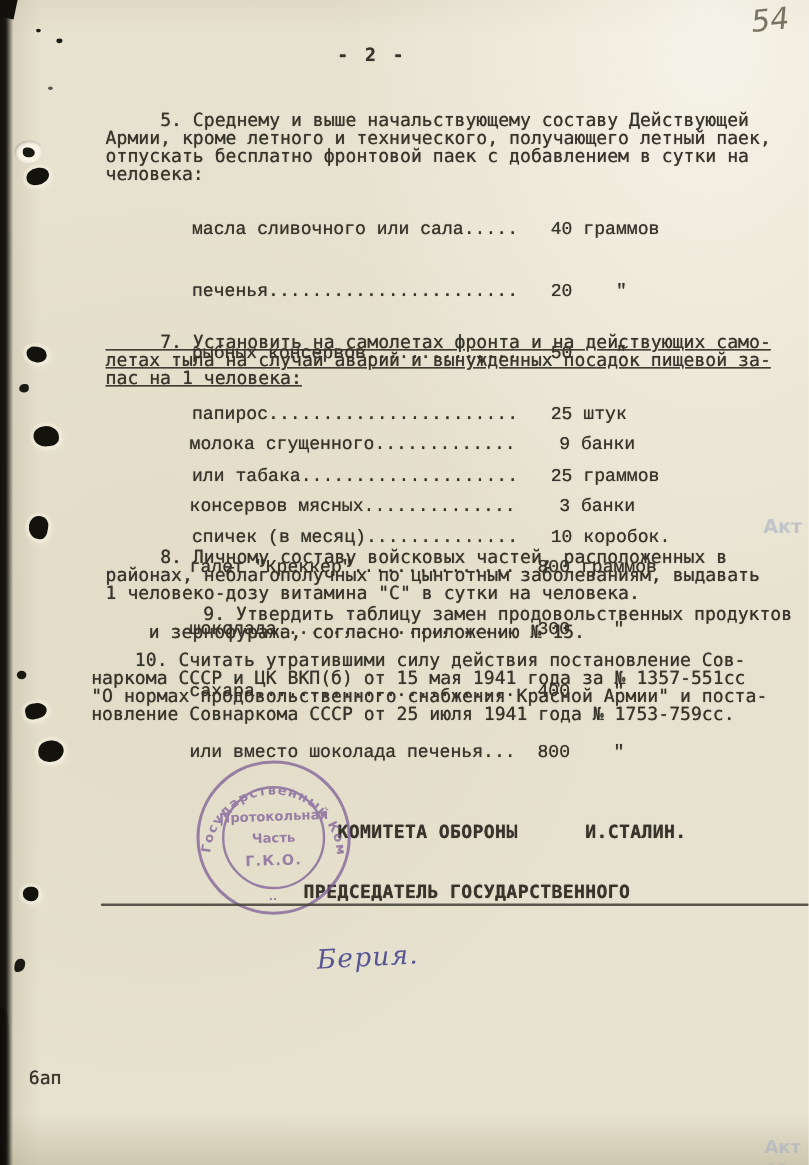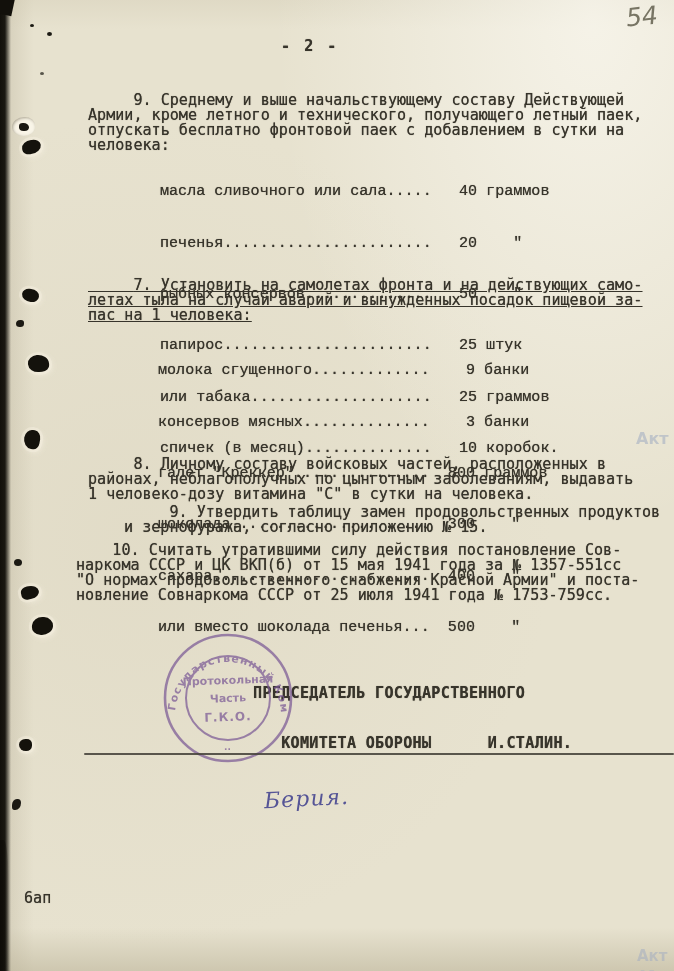--- a/index.html
+++ b/index.html
@@ -70,21 +70,21 @@
 <div class="page">
 
   <div class="edge-left"></div>
   <div class="edge-bl"></div>
   <div class="corner-tl"></div>
 
   <div class="handwritten folio">54</div>
 
   <div class="typed pagenum" style="left:281px;top:39px;">- 2 -</div>
 
-  <div class="typed" style="left:88px;top:93px;">     9. Среднему и выше начальствующему составу Действующей
+  <div class="typed" style="left:88px;top:93px;">     5. Среднему и выше начальствующему составу Действующей
 Армии, кроме летного и технического, получающего летный паек,
 отпускать бесплатно фронтовой паек с добавлением в сутки на
 человека:</div>
 
   <div class="typed list" style="left:160px;top:151px;">
     <div class="lrow">масла сливочного или сала.....   40 граммов</div>
     <div class="lrow">печенья.......................   20    "</div>
     <div class="lrow">рыбных консервов..............   50    "</div>
     <div class="lrow">папирос.......................   25 штук</div>
     <div class="lrow">или табака....................   25 граммов</div>
@@ -94,36 +94,36 @@
   <div class="typed" style="left:88px;top:278px;text-decoration:underline;">     7. Установить на самолетах фронта и на действующих само-
 летах тыла на случай аварий и вынужденных посадок пищевой за-
 пас на 1 человека:</div>
 
   <div class="typed list" style="left:158px;top:330px;">
     <div class="lrow">молока сгущенного.............    9 банки</div>
     <div class="lrow">консервов мясных..............    3 банки</div>
     <div class="lrow">галет "Креккер"...............  800 граммов</div>
     <div class="lrow">шоколада......................  300    "</div>
     <div class="lrow">сахара........................  400    "</div>
-    <div class="lrow">или вместо шоколада печенья...  500    "</div>
+    <div class="lrow">или вместо шоколада печенья...  800    "</div>
   </div>
 
   <div class="typed" style="left:88px;top:457px;">     8. Личному составу войсковых частей, расположенных в
 районах, неблагополучных по цынготным заболеваниям, выдавать
 1 человеко-дозу витамина "С" в сутки на человека.</div>
   <div class="typed" style="left:88px;top:505px;margin-left:36px;">     9. Утвердить таблицу замен продовольственных продуктов
 и зернофуража, согласно приложению № 15.</div>
   <div class="typed" style="left:76px;top:543px;">    10. Считать утратившими силу действия постановление Сов-
 наркома СССР и ЦК ВКП(б) от 15 мая 1941 года за № 1357-551сс
 "О нормах продовольственного снабжения Красной Армии" и поста-
 новление Совнаркома СССР от 25 июля 1941 года № 1753-759сс.</div>
 
   <div class="typed sig" style="left:253px;top:652px;">
+    <div>   КОМИТЕТА ОБОРОНЫ      И.СТАЛИН.</div>
     <div>ПРЕДСЕДАТЕЛЬ ГОСУДАРСТВЕННОГО</div>
-    <div>   КОМИТЕТА ОБОРОНЫ      И.СТАЛИН.</div>
   </div>
 
   <div class="stamp">
     <svg width="140" height="140" viewBox="0 0 140 140">
       <defs>
         <path id="ringPath" d="M 17 87 A 53 53 0 1 1 123 87" fill="none"></path>
       </defs>
       <circle cx="70" cy="70" r="63" fill="none" stroke="#7b5a96" stroke-width="2.6"></circle>
       <circle cx="70" cy="70" r="42" fill="none" stroke="#7b5a96" stroke-width="2"></circle>
       <text font-family="DejaVu Sans, sans-serif" font-size="10.5" font-weight="bold" fill="#7b5a96" letter-spacing="1">

